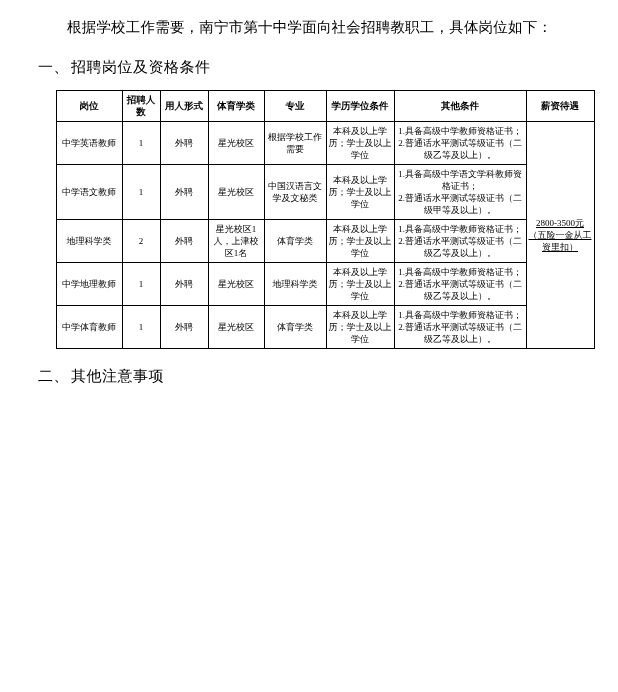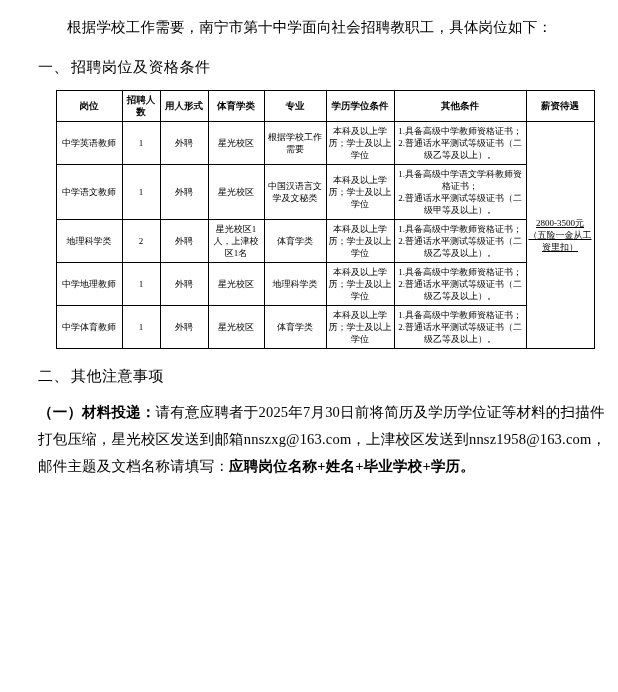--- a/index.html
+++ b/index.html
@@ -177,16 +177,15 @@
         <td class="cond">1.具备高级中学教师资格证书；<br>2.普通话水平测试等级证书（二级乙等及以上）。</td>
       </tr>
     </tbody>
   </table>
 
   <h2 class="section-heading">
     <span class="idx">二、</span><span>其他注意事项</span>
   </h2>
 
   <div class="notes">
-    <p class="note-p"><b>（一）材料投递：</b><span>请有意应聘者于2025年7月30日前将简历及学历学位证等材料的扫描件打包压缩，星光校区发送到邮箱nnszxg@163.com，上津校区发送到nnsz1958@163.com，邮件主题及文档名称请填写：</span><b class="nowrap-em">应聘岗位名称+姓名+毕业学校+学历。</b></p>
   </div>
 
 </div>
 
 </body></html>

